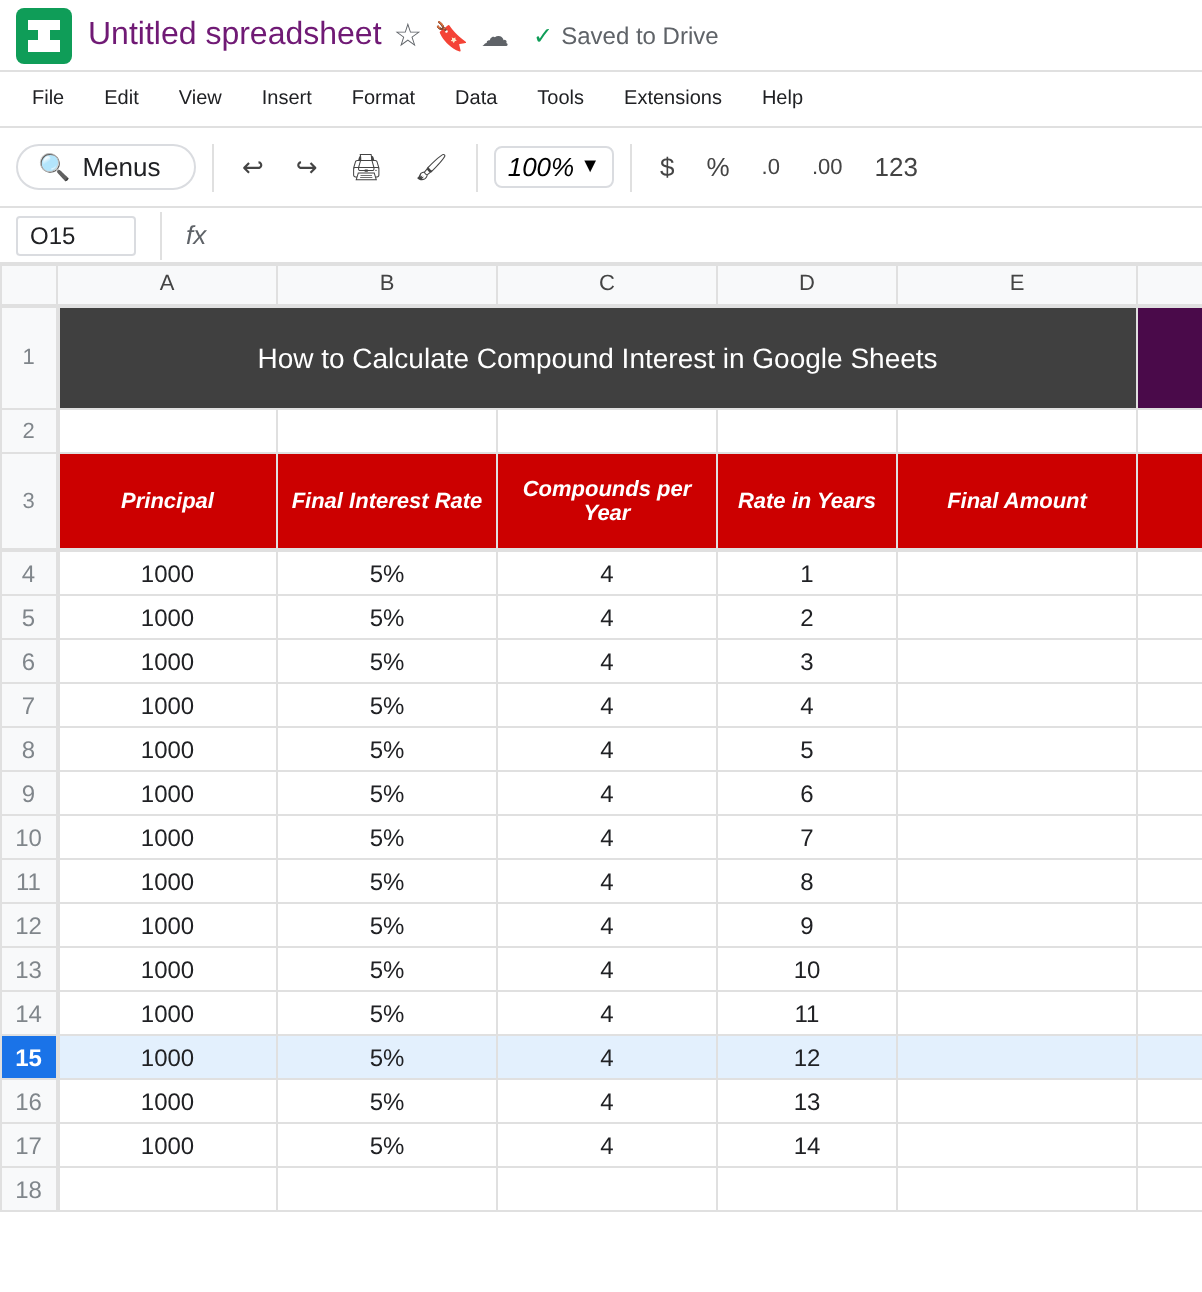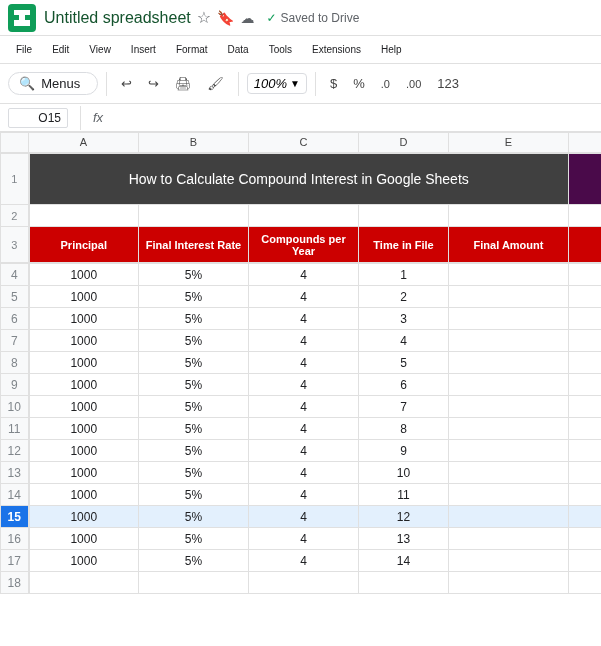--- a/index.html
+++ b/index.html
@@ -31,21 +31,21 @@
       background: #fff;
       display: grid;
       grid-template-columns: 1fr 1fr 1fr;
       grid-template-rows: 1fr 1fr 1fr;
       gap: 1px;
     }
     .app-icon-cell { background: #0f9d58; }
     .app-icon-cell.white { background: #fff; }
     .title-text {
       font-size: 16px;
-      color: #14532d;
+      color: #701a75;
       font-weight: 400;
       margin-right: 6px;
     }
     .title-icons {
       display: flex;
       align-items: center;
       gap: 6px;
       color: #5f6368;
       font-size: 16px;
     }
@@ -133,21 +133,21 @@
       border-bottom: 1px solid #e0e0e0;
       gap: 8px;
     }
     .cell-ref {
       min-width: 60px;
       border: 1px solid #dadce0;
       border-radius: 2px;
       padding: 2px 6px;
       font-size: 12px;
       color: #202124;
-      text-align: right;
+      text-align: left;
     }
     .fx-label {
       color: #5f6368;
       font-size: 13px;
       font-style: italic;
     }
 
     
     .sheet-container {
       overflow: hidden;
@@ -198,22 +198,23 @@
       height: 52px;
       padding: 4px;
     }
     
     .th-cell {
       background: #c00;
       color: #fff;
       font-weight: bold;
       font-size: 11px;
       text-align: center;
-      height: 36px;
+      height: 48px;
       padding: 2px 4px;
+      font-style: italic;
     }
     
     .selected-row td {
       background: #e3f0fd;
     }
     .selected-row .row-num {
       background: #1a73e8;
       color: #fff;
       font-weight: bold;
     }
@@ -323,21 +324,21 @@
         <td></td>
         <td></td>
         <td></td>
       </tr>
 
       <tr style="height:36px;">
         <td class="row-num">3</td>
         <td class="th-cell">Principal</td>
         <td class="th-cell">Final Interest Rate</td>
         <td class="th-cell">Compounds per Year</td>
-        <td class="th-cell">Time in File</td>
+        <td class="th-cell">Rate in Years</td>
         <td class="th-cell">Final Amount</td>
         <td style="background:#c00;border-left:none;"></td>
       </tr>
     </tbody>
   </table>
 
   <table style="border-collapse:collapse;width:100%;table-layout:fixed;">
     <colgroup>
       <col style="width:28px;">
       <col style="width:110px;">

